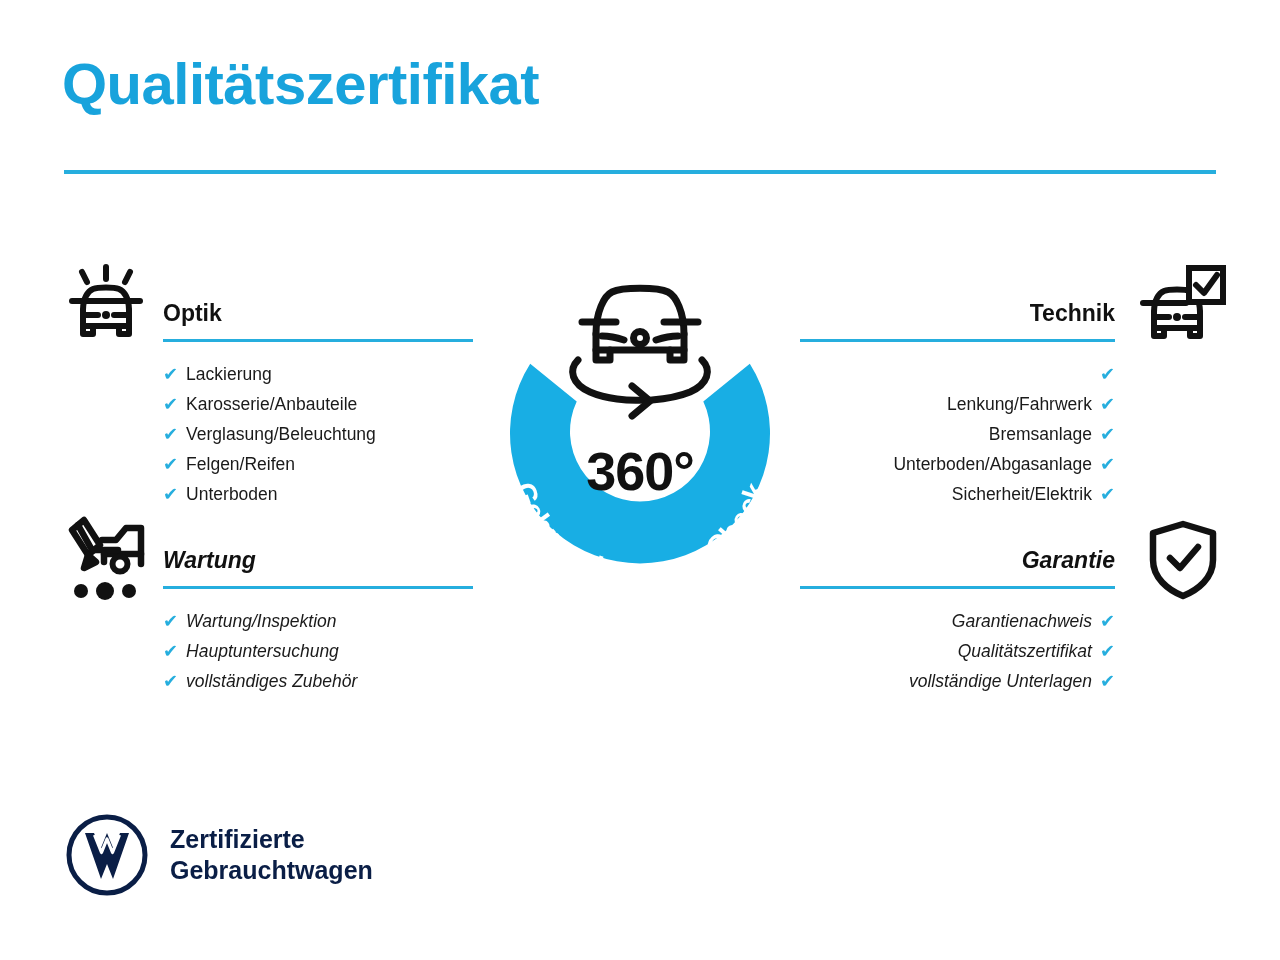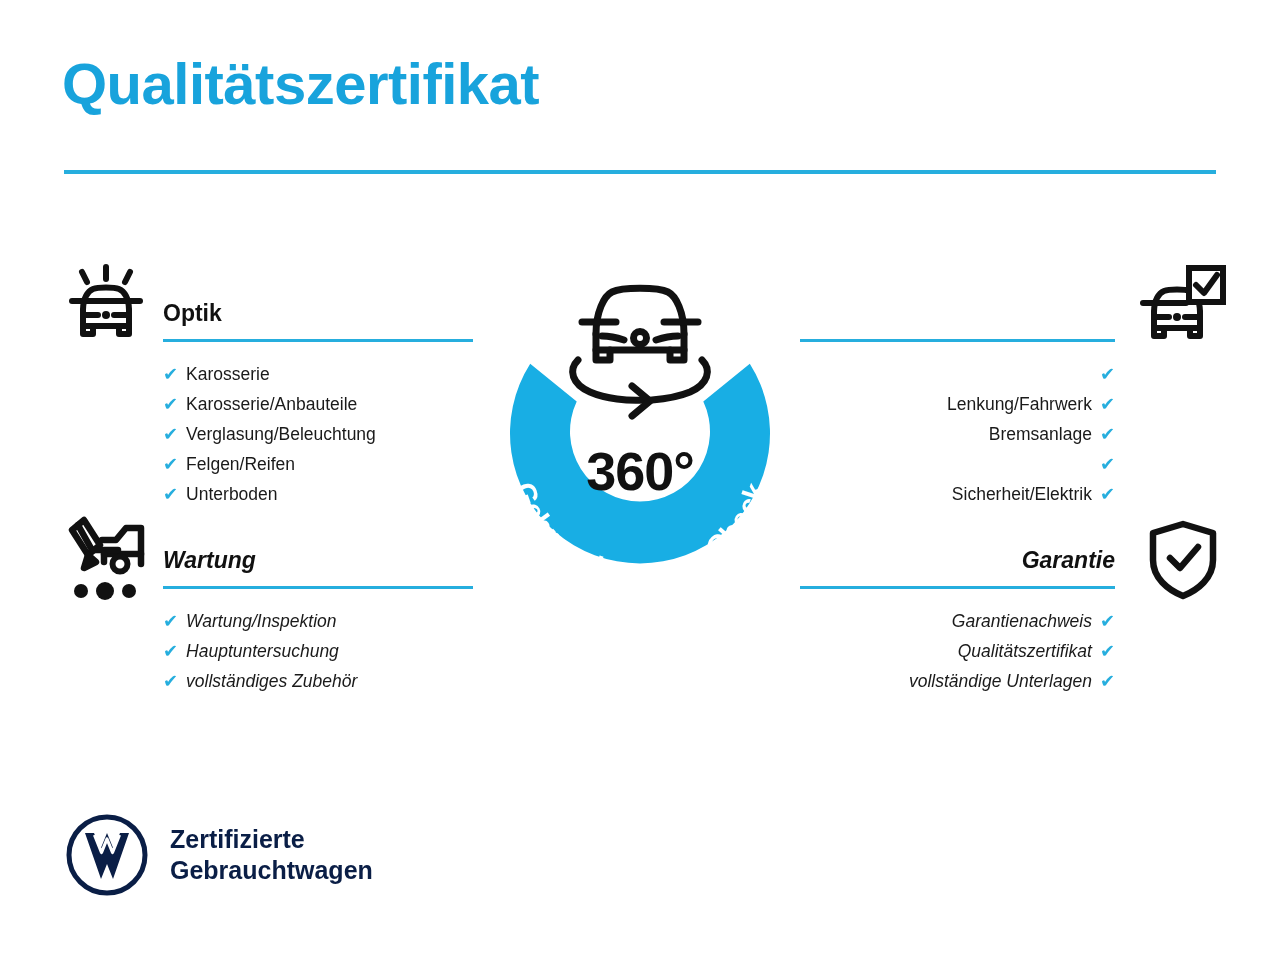--- a/index.html
+++ b/index.html
@@ -164,21 +164,21 @@
 </div>
 
 <div class="block left" id="block-optik" style="left:163px; top:296px; width:310px;">
   <div class="block-head">
     <div class="block-title">Optik</div>
     <div class="block-rule"></div>
   </div>
   <ul class="item-list">
     <li class="item">
       <span class="check">✔</span>
-      <span>Karosserie</span>
+      <span>Lackierung</span>
     </li>
     <li class="item">
       <span class="check">✔</span>
       <span>Karosserie/Anbauteile</span>
     </li>
     <li class="item">
       <span class="check">✔</span>
       <span>Verglasung/Beleuchtung</span>
     </li>
     <li class="item">
@@ -243,35 +243,37 @@
       <path d="M49 55 L61 55"></path>
     </g>
     <circle cx="41" cy="55" r="4" fill="#111"></circle>
     <rect x="53" y="6" width="34" height="34" fill="#fff" stroke="#111" stroke-width="6"></rect>
     <path d="M60 23 L68 31 L81 13" fill="none" stroke="#111" stroke-width="6" stroke-linecap="round" stroke-linejoin="round"></path>
   </svg>
 </div>
 
 <div class="block right" id="block-technik" style="left:800px; top:296px; width:315px;">
   <div class="block-head">
+    <div class="block-title">Technik</div>
     <div class="block-rule"></div>
   </div>
   <ul class="item-list">
     <li class="item">
       <span class="check">✔</span>
     </li>
     <li class="item">
       <span>Lenkung/Fahrwerk</span>
       <span class="check">✔</span>
     </li>
     <li class="item">
       <span>Bremsanlage</span>
       <span class="check">✔</span>
     </li>
     <li class="item">
+      <span>Unterboden/Abgasanlage</span>
       <span class="check">✔</span>
     </li>
     <li class="item">
       <span>Sicherheit/Elektrik</span>
       <span class="check">✔</span>
     </li>
   </ul>
 </div>
 
 <div class="side-icon" style="left:1146px; top:518px;">

